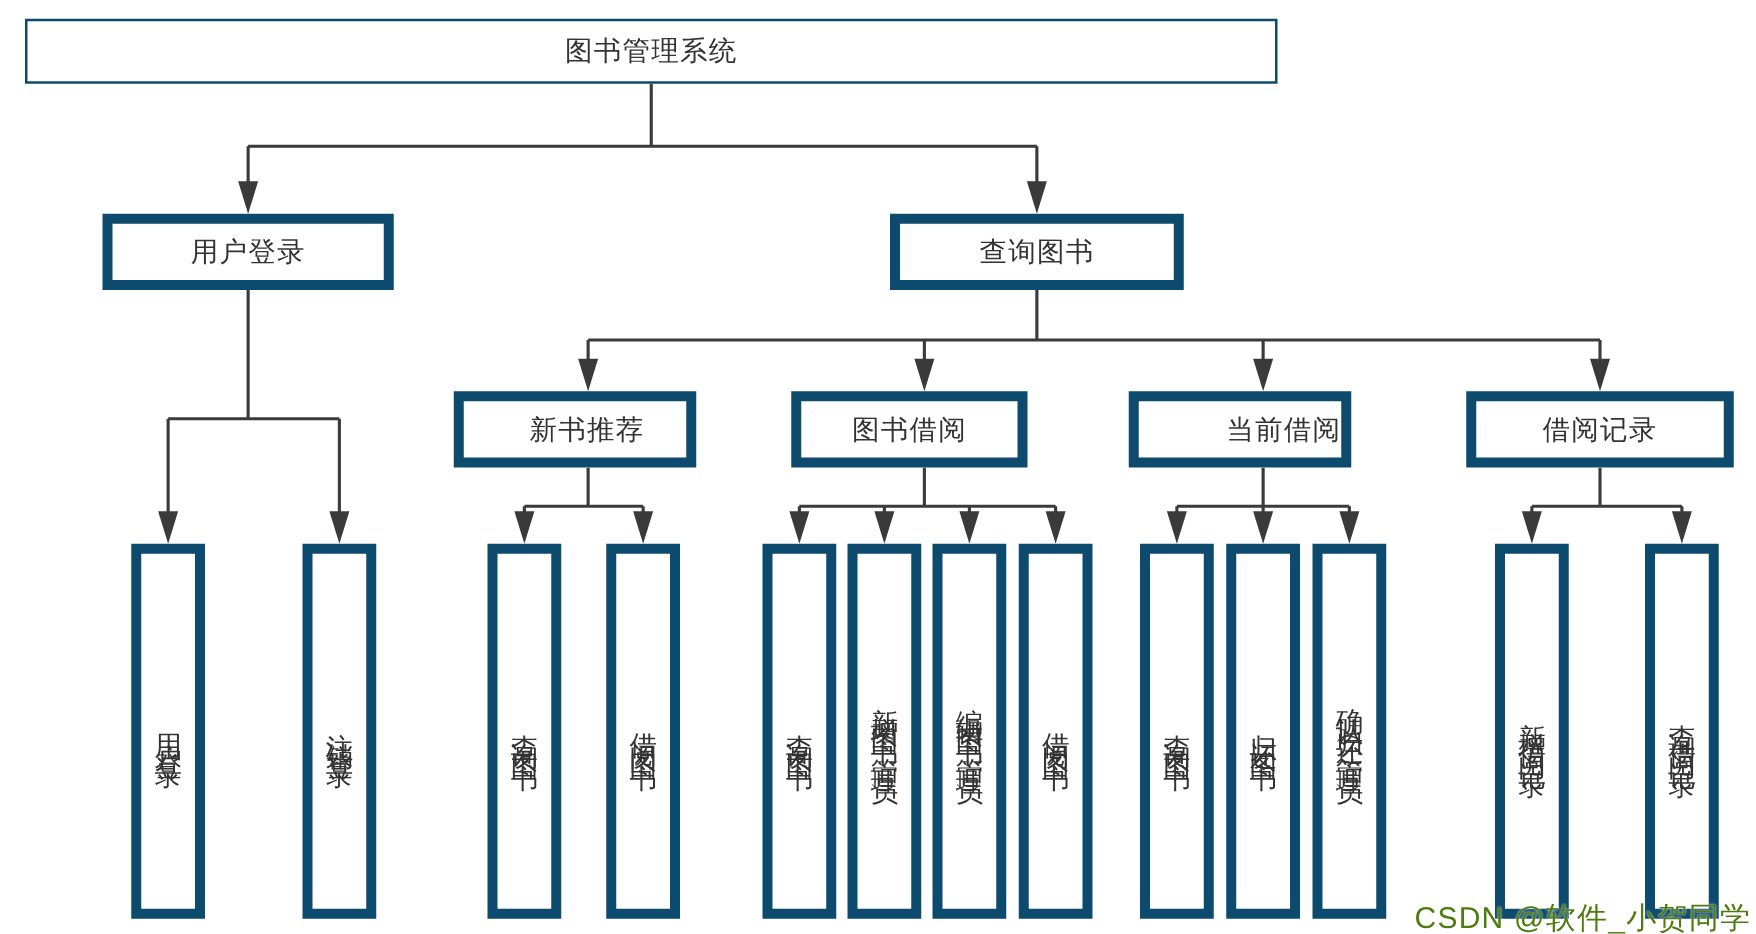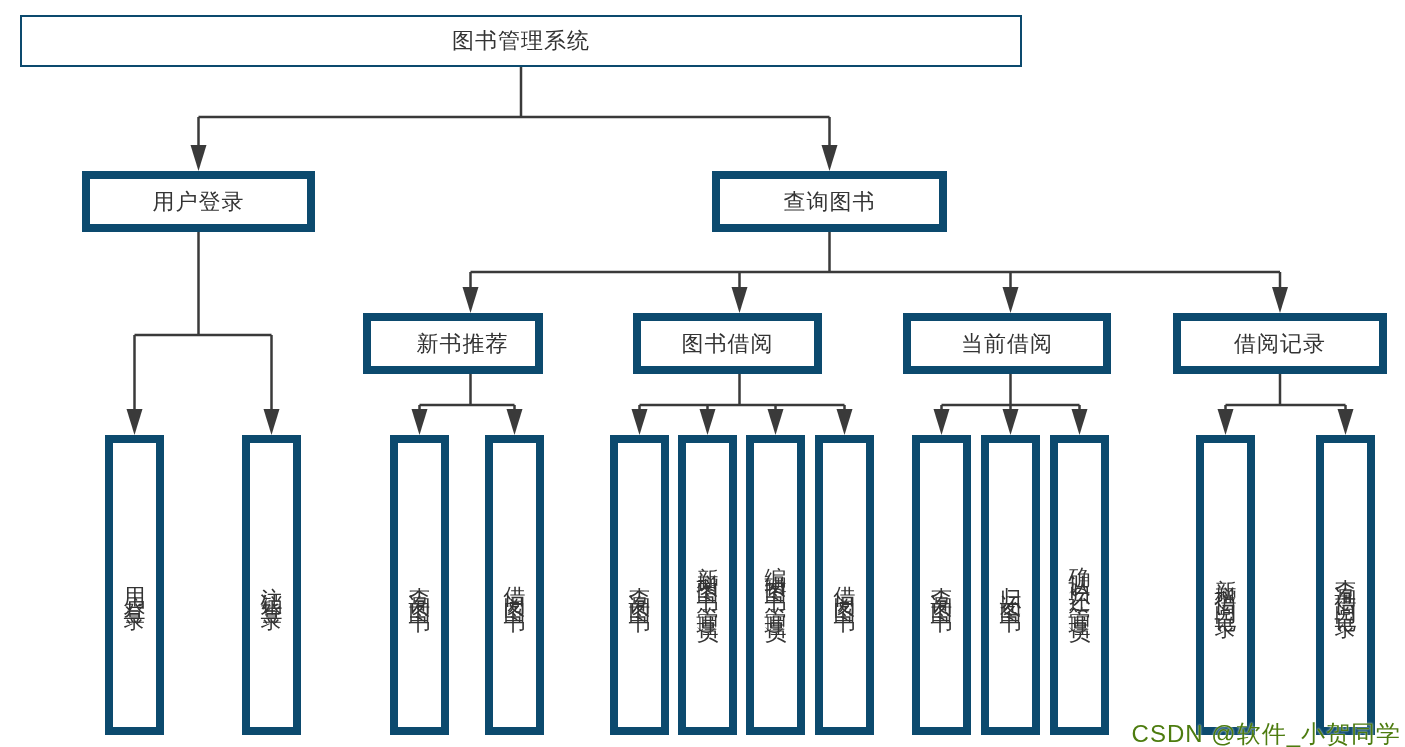--- a/index.html
+++ b/index.html
@@ -114,27 +114,27 @@
     <span>图书管理系统</span>
   </div>
 
   <div class="node" style="left:82px; top:171px; width:233px; height:61px;">
     <span>用户登录</span>
   </div>
   <div class="node" style="left:712px; top:171px; width:235px; height:61px;">
     <span>查询图书</span>
   </div>
 
-  <div class="node" style="left:363px; top:313px; width:180px; height:61px;padding-left:19px;">
+  <div class="node" style="left:363px; top:313px; width:194px; height:61px;padding-left:19px;">
     <span>新书推荐</span>
   </div>
   <div class="node" style="left:633px; top:313px; width:189px; height:61px;">
     <span>图书借阅</span>
   </div>
-  <div class="node" style="left:903px; top:313px; width:208px; height:61px;">
+  <div class="node" style="left:903px; top:313px; width:178px; height:61px;justify-content:flex-end;">
     <span>当前借阅</span>
   </div>
   <div class="node" style="left:1173px; top:313px; width:214px; height:61px;">
     <span>借阅记录</span>
   </div>
 
   <div class="node leaf" style="left:105px; top:435px; width:59px; height:300px;">
     <span class="vtext">用户登录</span>
   </div>
   <div class="node leaf" style="left:242px; top:435px; width:59px; height:300px;">

